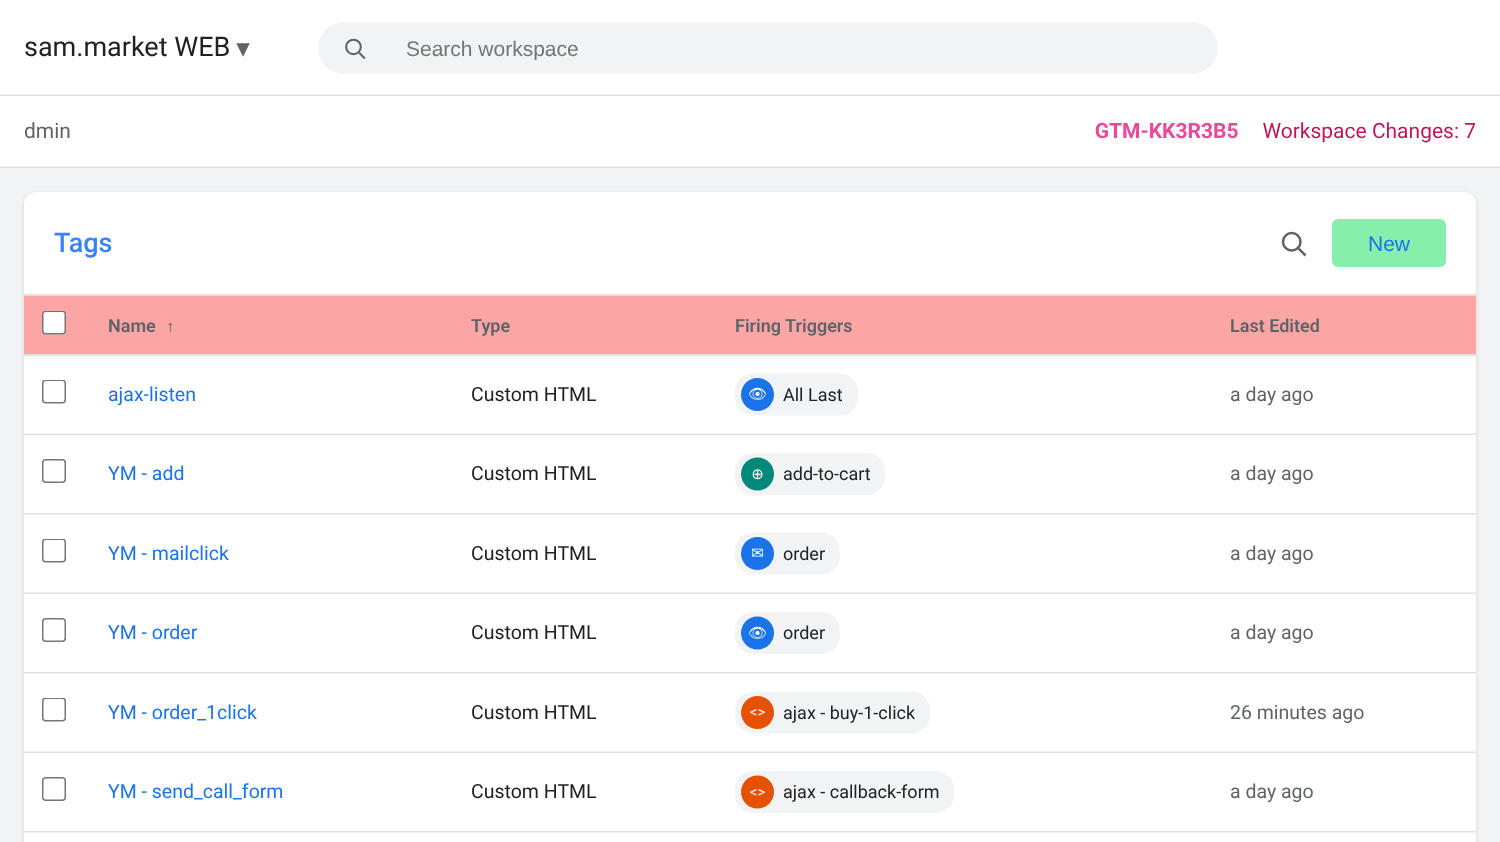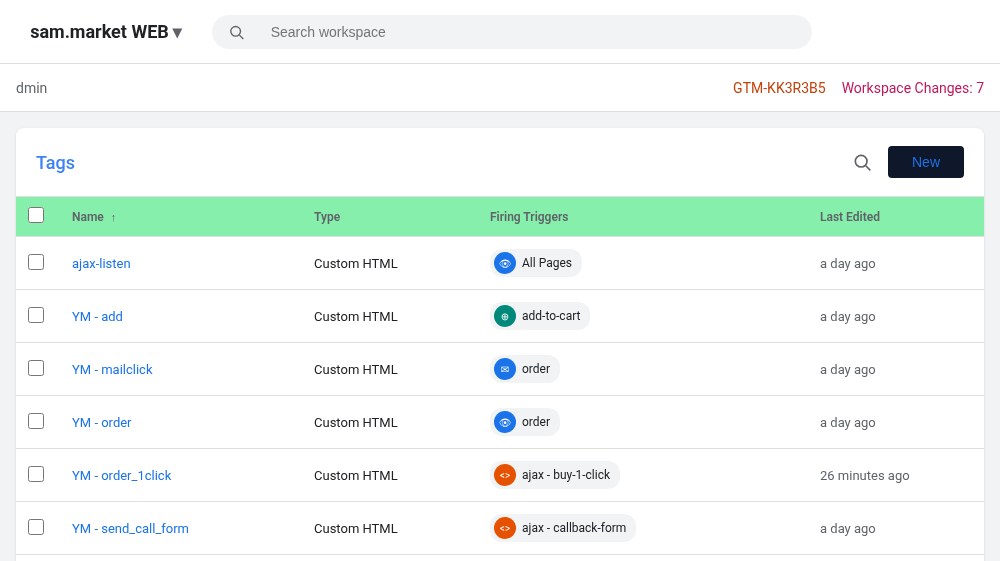--- a/index.html
+++ b/index.html
@@ -22,23 +22,22 @@
     }
     .breadcrumb-text {
       font-size: 11px;
       color: #5f6368;
     }
     .account-title {
       display: flex;
       align-items: center;
       gap: 4px;
       font-size: 18px;
-      font-weight: 700;
+      font-weight: 400;
       color: #202124;
-      justify-content: center;
     }
     .dropdown-arrow {
       color: #5f6368;
       font-size: 18px;
     }
     .search-bar {
       flex: 1;
       max-width: 600px;
       display: flex;
       align-items: center;
@@ -72,23 +71,23 @@
     .sub-header-left {
       font-size: 14px;
       color: #5f6368;
     }
     .sub-header-right {
       display: flex;
       align-items: center;
       gap: 16px;
     }
     .gtm-id {
-      color: #c2410c;
+      color: #ec4899;
       font-size: 14px;
-      font-weight: 400;
+      font-weight: 700;
     }
     .workspace-changes {
       font-size: 14px;
       color: #be185d;
     }
 
     
     .main-content {
       padding: 16px;
     }
@@ -118,21 +117,21 @@
       background: none;
       border: none;
       cursor: pointer;
       padding: 8px;
       border-radius: 50%;
       color: #5f6368;
       display: flex;
       align-items: center;
     }
     .new-btn {
-      background: #0f172a;
+      background: #86efac;
       border: none;
       color: #1a73e8;
       font-size: 14px;
       font-weight: 500;
       padding: 8px 24px;
       border-radius: 4px;
       cursor: pointer;
     }
 
     
@@ -143,21 +142,21 @@
     .tags-table thead tr {
       border-top: 1px solid #e0e0e0;
       border-bottom: 1px solid #e0e0e0;
     }
     .tags-table th {
       padding: 10px 12px;
       text-align: left;
       font-size: 12px;
       font-weight: 600;
       color: #5f6368;
-      background: #86efac;
+      background: #fca5a5;
     }
     .tags-table th:first-child { width: 40px; }
     .tags-table th.col-name { width: 220px; }
     .tags-table th.col-type { width: 160px; }
     .tags-table th.col-triggers { width: 300px; }
     .tags-table th.col-edited { width: 160px; }
 
     .tags-table tbody tr {
       border-bottom: 1px solid #e0e0e0;
     }
@@ -279,21 +278,21 @@
     <td>
       <input type="checkbox" class="cb" style="">
     </td>
     <td>
       <a href="#" class="tag-name-link">ajax-listen</a>
     </td>
     <td>Custom HTML</td>
     <td>
       <span class="trigger-badge">
         <span class="trigger-icon icon-blue">👁</span>
-        <span>All Pages</span>
+        <span>All Last</span>
       </span>
     </td>
     <td>
       <span class="last-edited">a day ago</span>
     </td>
   </tr>
           <tr>
     <td>
       <input type="checkbox" class="cb" style="">
     </td>

